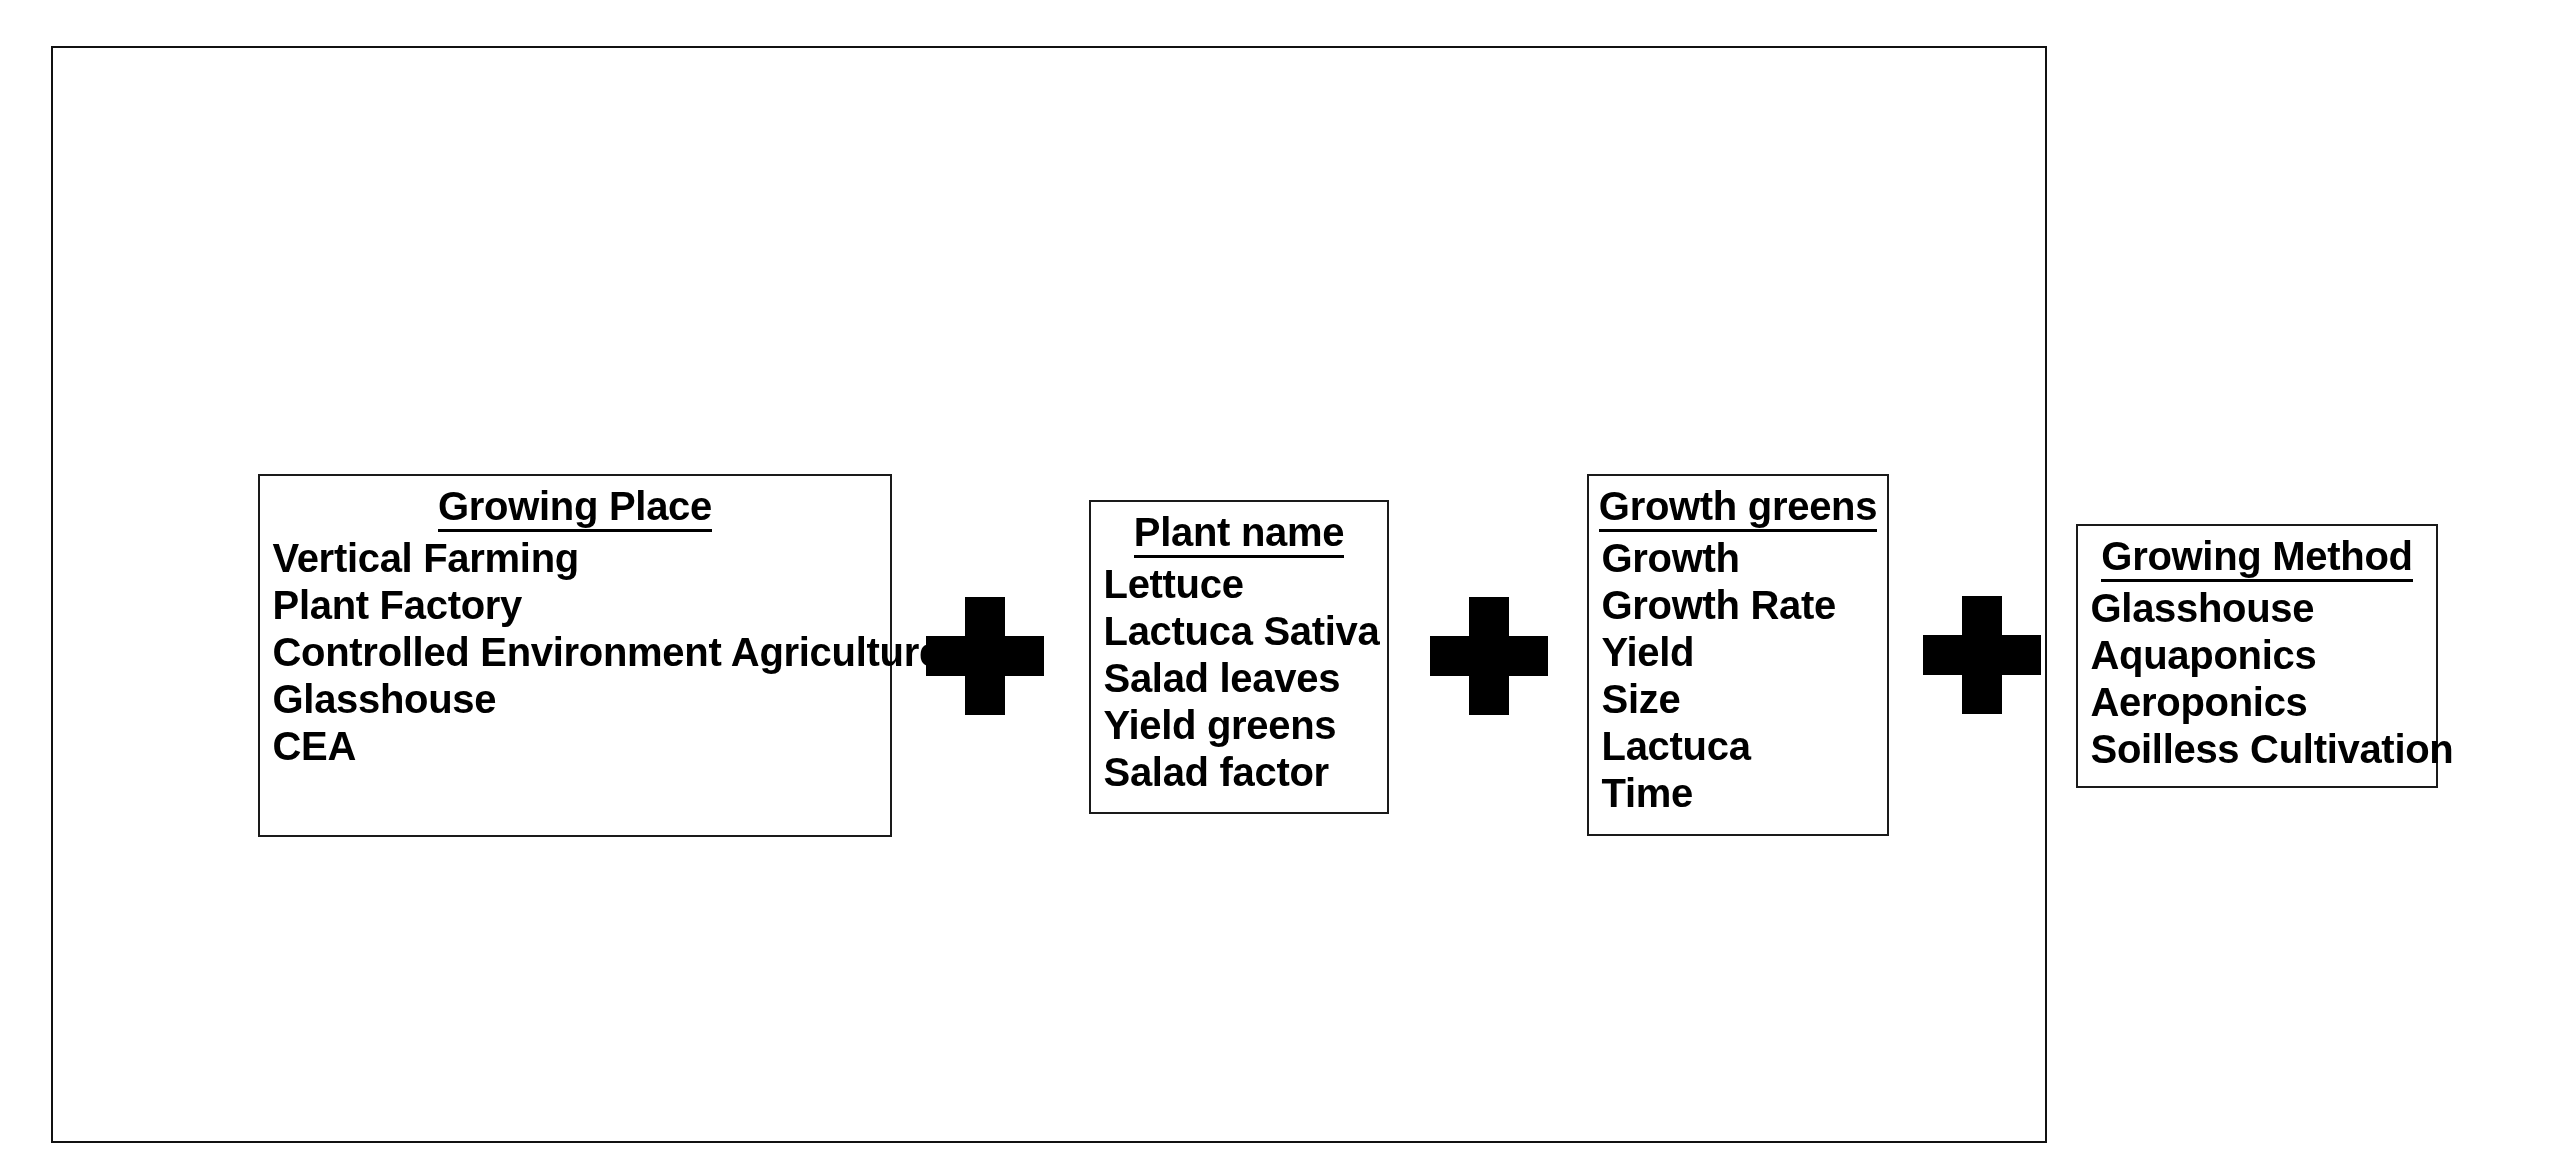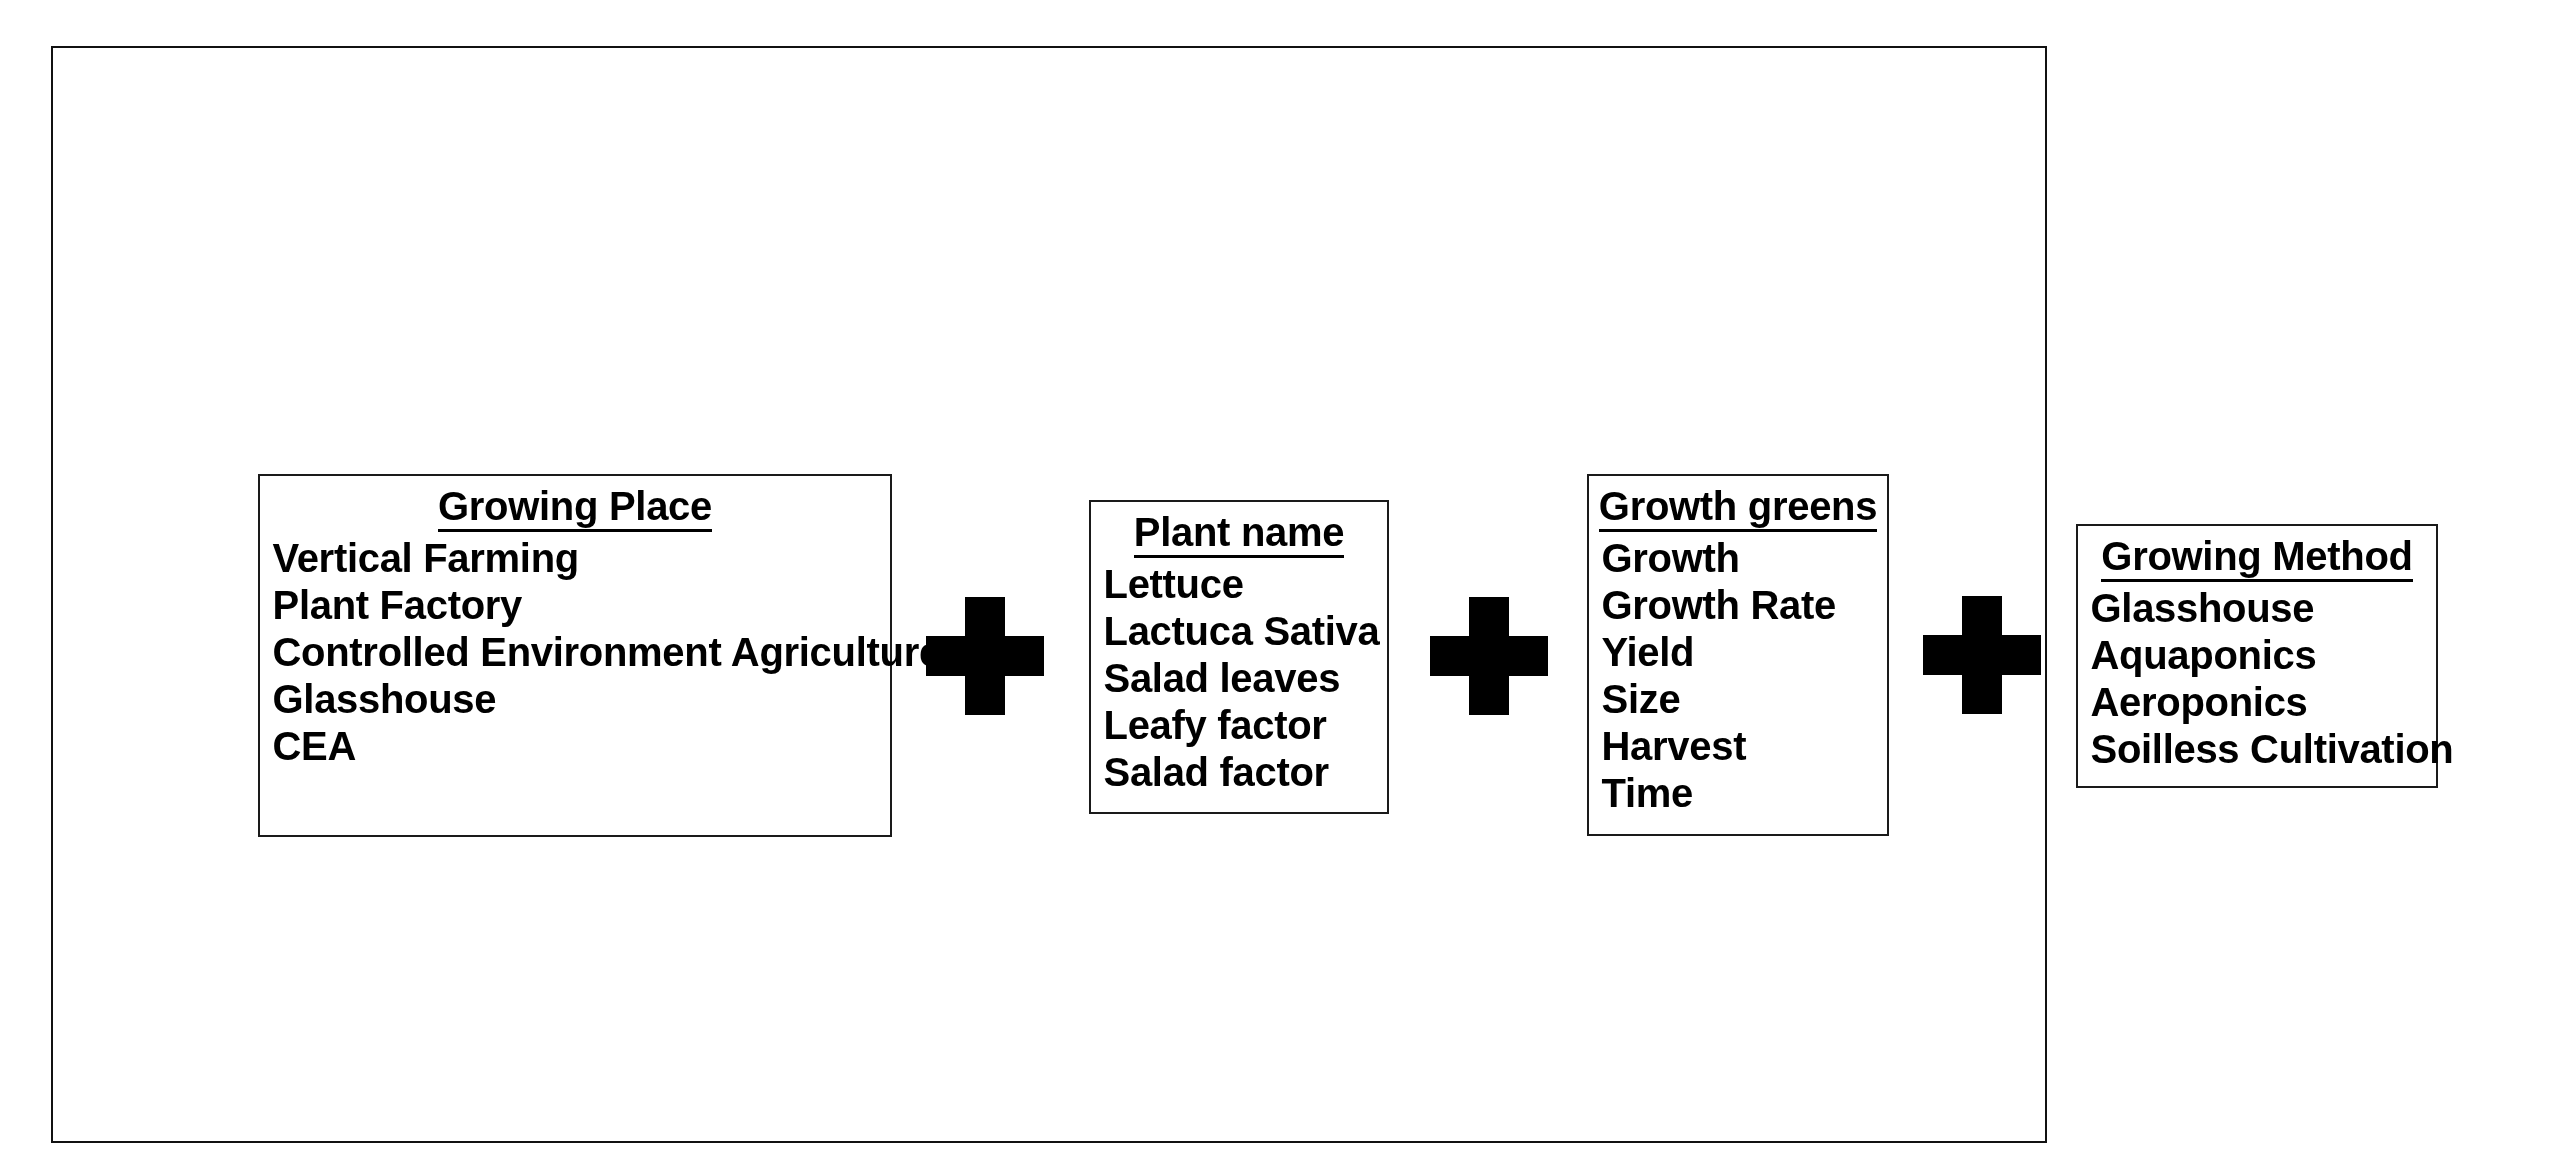--- a/index.html
+++ b/index.html
@@ -133,40 +133,40 @@
     </div>
 
     <div class="cat-box" id="box-plant-name">
       <div class="box-title">
         <span class="ul">Plant name</span>
       </div>
       <ul class="box-list">
         <li>Lettuce</li>
         <li class="italic">Lactuca Sativa</li>
         <li>Salad leaves</li>
-        <li>Leafy factor</li>
+        <li>Yield greens</li>
         <li>Salad factor</li>
       </ul>
     </div>
 
     <div class="plus" id="plus-2">
       <div class="bar-h"></div>
       <div class="bar-v"></div>
     </div>
 
     <div class="cat-box" id="box-growth-factor">
       <div class="box-title">
         <span class="ul">Growth greens</span>
       </div>
       <ul class="box-list">
         <li>Growth</li>
         <li>Growth Rate</li>
         <li>Yield</li>
         <li>Size</li>
-        <li>Harvest</li>
+        <li>Lactuca</li>
         <li>Time</li>
       </ul>
     </div>
 
     <div class="plus" id="plus-3">
       <div class="bar-h"></div>
       <div class="bar-v"></div>
     </div>
 
     <div class="cat-box" id="box-growing-method">

